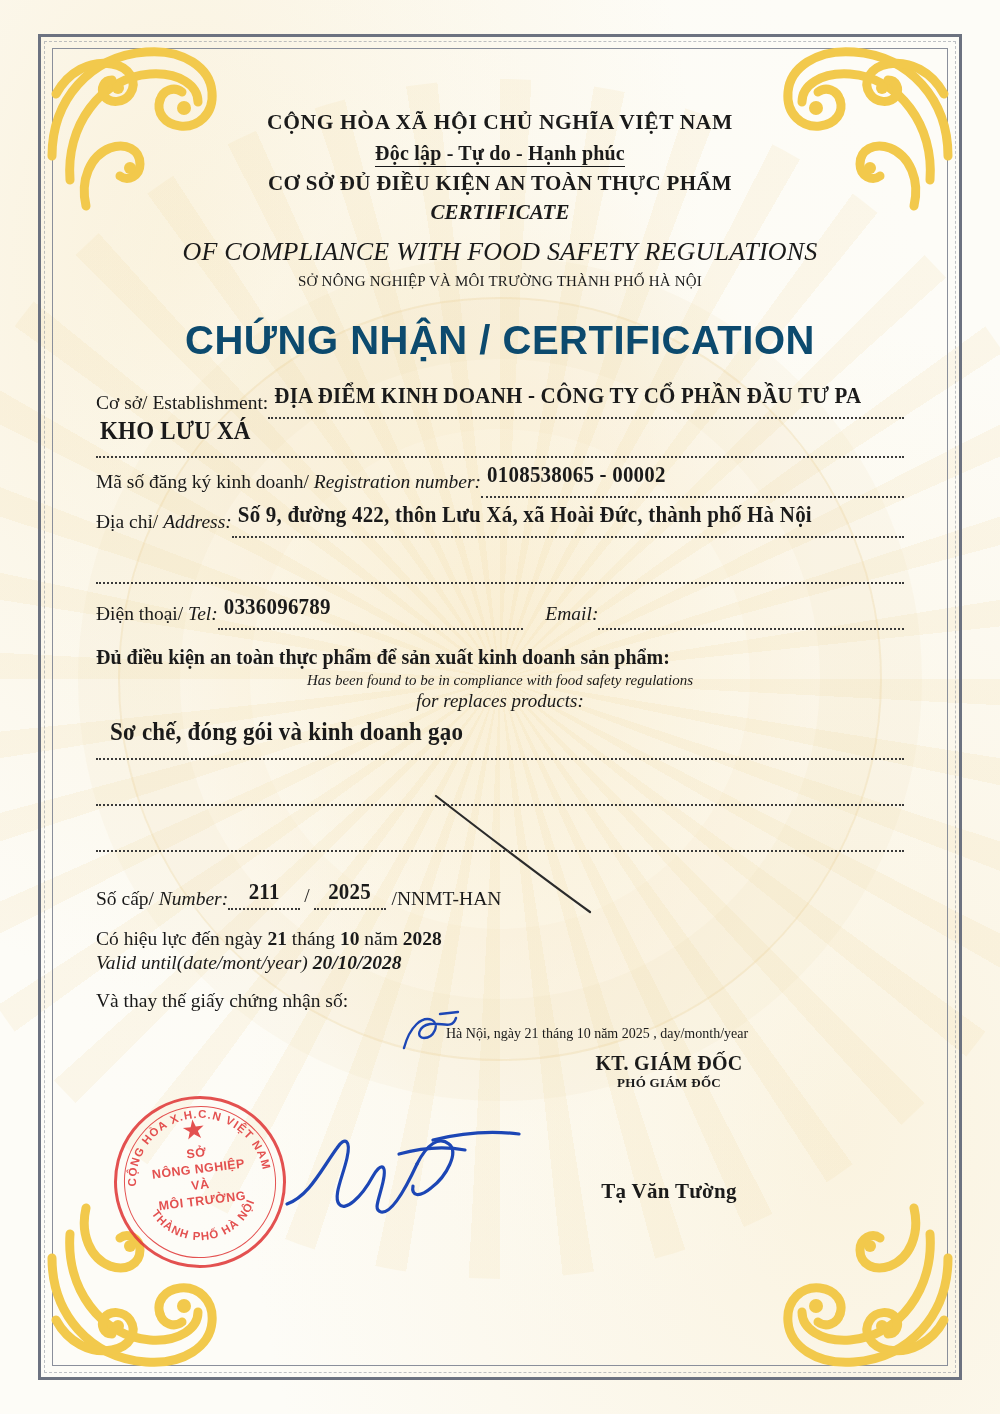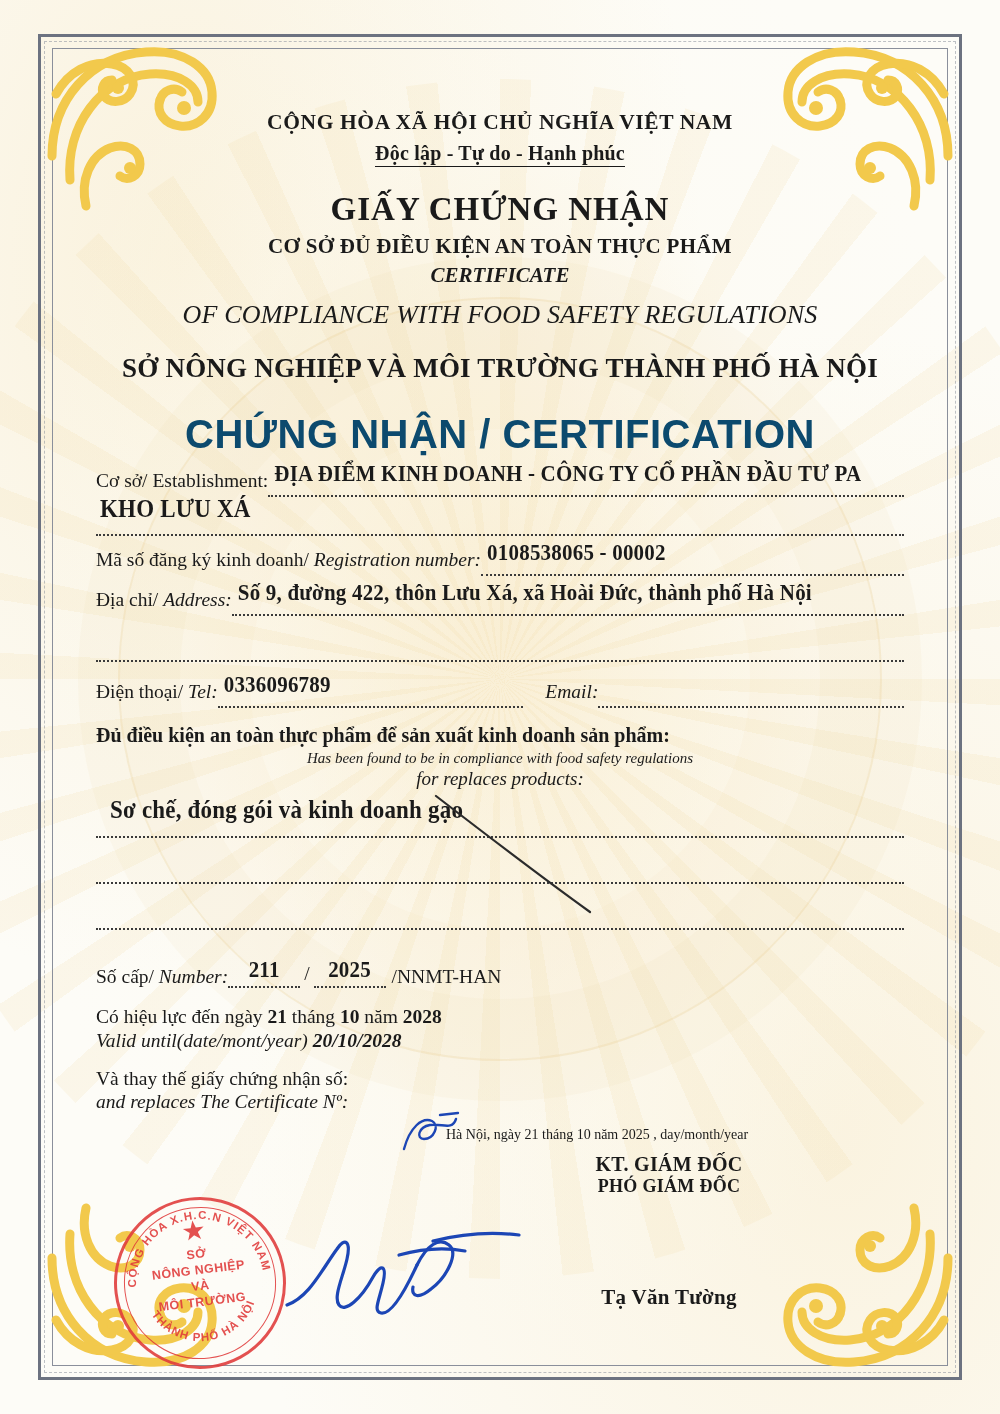--- a/index.html
+++ b/index.html
@@ -88,29 +88,29 @@
   .title-sub{
     font-size:21px;font-weight:bold;margin-top:6px;letter-spacing:.3px;
   }
   .title-en1{
     font-size:21px;font-weight:bold;font-style:italic;margin-top:4px;
   }
   .title-en2{
     font-size:26px;font-weight:normal;font-style:italic;margin-top:12px;letter-spacing:.2px;
   }
   .dept{
-    font-size:27px;font-weight:bold;margin-top:23px;letter-spacing:.2px;
+    font-size:15px;font-weight:normal;margin-top:6px;letter-spacing:.2px;
   }
   .certify{
     color:#0c4a6e;font-family:"Liberation Sans", sans-serif;
     font-size:40px;font-weight:bold;margin-top:28px;letter-spacing:.5px;
   }
 
   
-  .fields{margin-top:4px;}
+  .fields{margin-top:20px;}
   .row{
     position:relative;
     display:flex;align-items:flex-end;
     min-height:36px;
     margin-top:4px;
   }
   .label{
     font-size:19.5px;white-space:nowrap;padding-bottom:5px;
   }
   .label i{font-style:italic;}
@@ -164,21 +164,21 @@
   .valid1{font-size:19.5px;margin-top:18px;}
   .valid2{font-size:19.5px;font-style:italic;margin-top:2px;}
   .repl1{font-size:19.5px;margin-top:16px;}
   .repl2{font-size:19.5px;font-style:italic;margin-top:1px;}
 
   .sig-block{
     position:absolute;right:0;top:0;width:470px;text-align:center;
   }
   .place-date{font-size:14px;text-align:left;padding-left:12px;}
   .signer-role1{font-size:20px;font-weight:bold;margin-top:10px;letter-spacing:.3px;}
-  .signer-role2{font-size:18px;font-weight:bold;letter-spacing:.3px;text-align:center;}
+  .signer-role2{font-size:13px;font-weight:bold;letter-spacing:.3px;text-align:center;}
   .signer-name{font-size:21px;font-weight:bold;margin-top:88px;letter-spacing:.3px;}
 
   .sig-area{position:relative;height:250px;margin-top:14px;}
 
   
   .seal{
     position:absolute;left:18px;top:70px;
     width:166px;height:166px;border-radius:50%;
     border:3px solid #e03a3a;
     color:#e03a3a;
@@ -294,21 +294,20 @@
   </svg>
 </div>
 
 <div class="content">
 
   <div class="center l1">CỘNG HÒA XÃ HỘI CHỦ NGHĨA VIỆT NAM</div>
   <div class="center l2">
     <span class="u">Độc lập - Tự do - Hạnh phúc</span>
   </div>
 
-  <div class="center title-main">GIẤY CHỨNG NHẬN</div>
   <div class="center title-sub">CƠ SỞ ĐỦ ĐIỀU KIỆN AN TOÀN THỰC PHẨM</div>
   <div class="center title-en1">CERTIFICATE</div>
   <div class="center title-en2">OF COMPLIANCE WITH FOOD SAFETY REGULATIONS</div>
   <div class="center dept">SỞ NÔNG NGHIỆP VÀ MÔI TRƯỜNG THÀNH PHỐ HÀ NỘI</div>
 
   <div class="center certify">CHỨNG NHẬN / CERTIFICATION</div>
 
   <div class="fields">
 
     <div class="row">
@@ -384,21 +383,20 @@
       <b>10</b>
       <span>năm</span>
       <b>2028</b>
     </div>
     <div class="valid2">
       <span>Valid until(date/mont/year)</span>
       <b>20/10/2028</b>
     </div>
 
     <div class="repl1">Và thay thế giấy chứng nhận số:</div>
-    <div class="repl2">and replaces The Certificate Nº:</div>
 
   </div>
 
   <div class="sig-area">
 
     <svg class="mini-sign" viewBox="0 0 70 50" aria-hidden="true">
       <g fill="none" stroke="#1c46b5" stroke-width="2.4" stroke-linecap="round">
         <path d="M8 40 C14 18 26 8 36 12 C44 16 38 30 28 30 C20 30 22 18 34 16 C46 14 56 22 60 10"></path>
         <path d="M44 6 L62 4"></path>
       </g>

